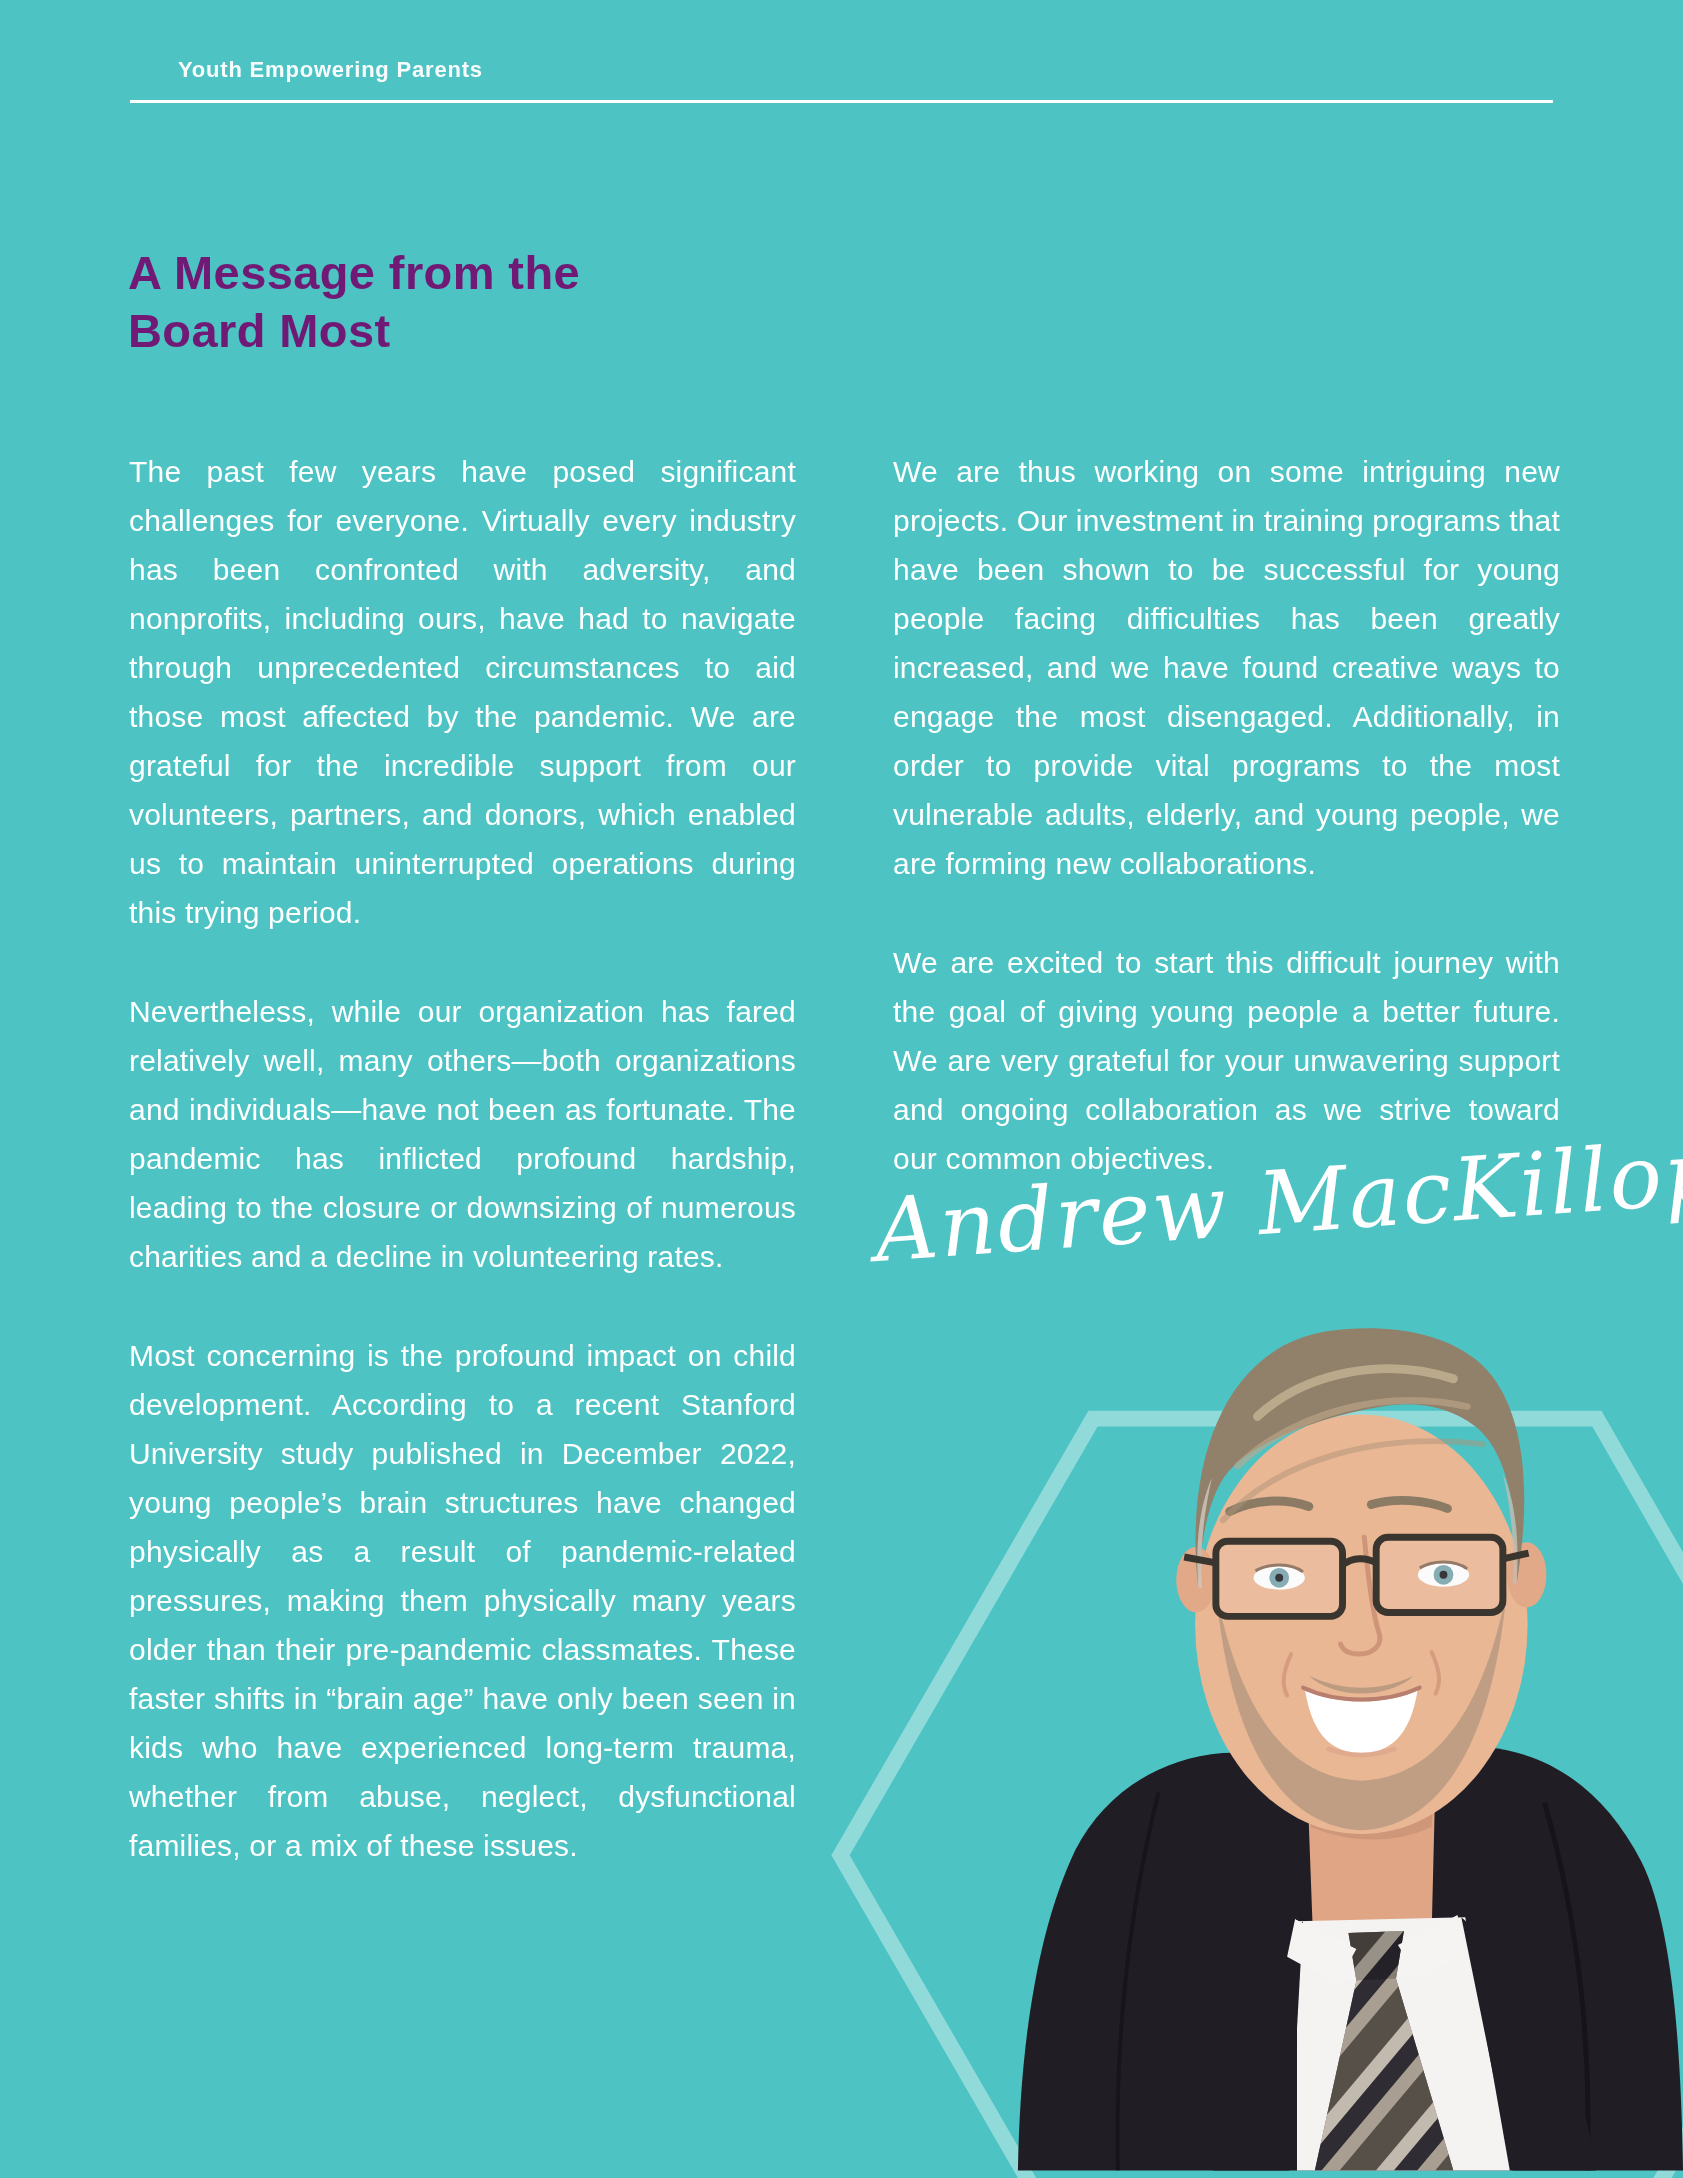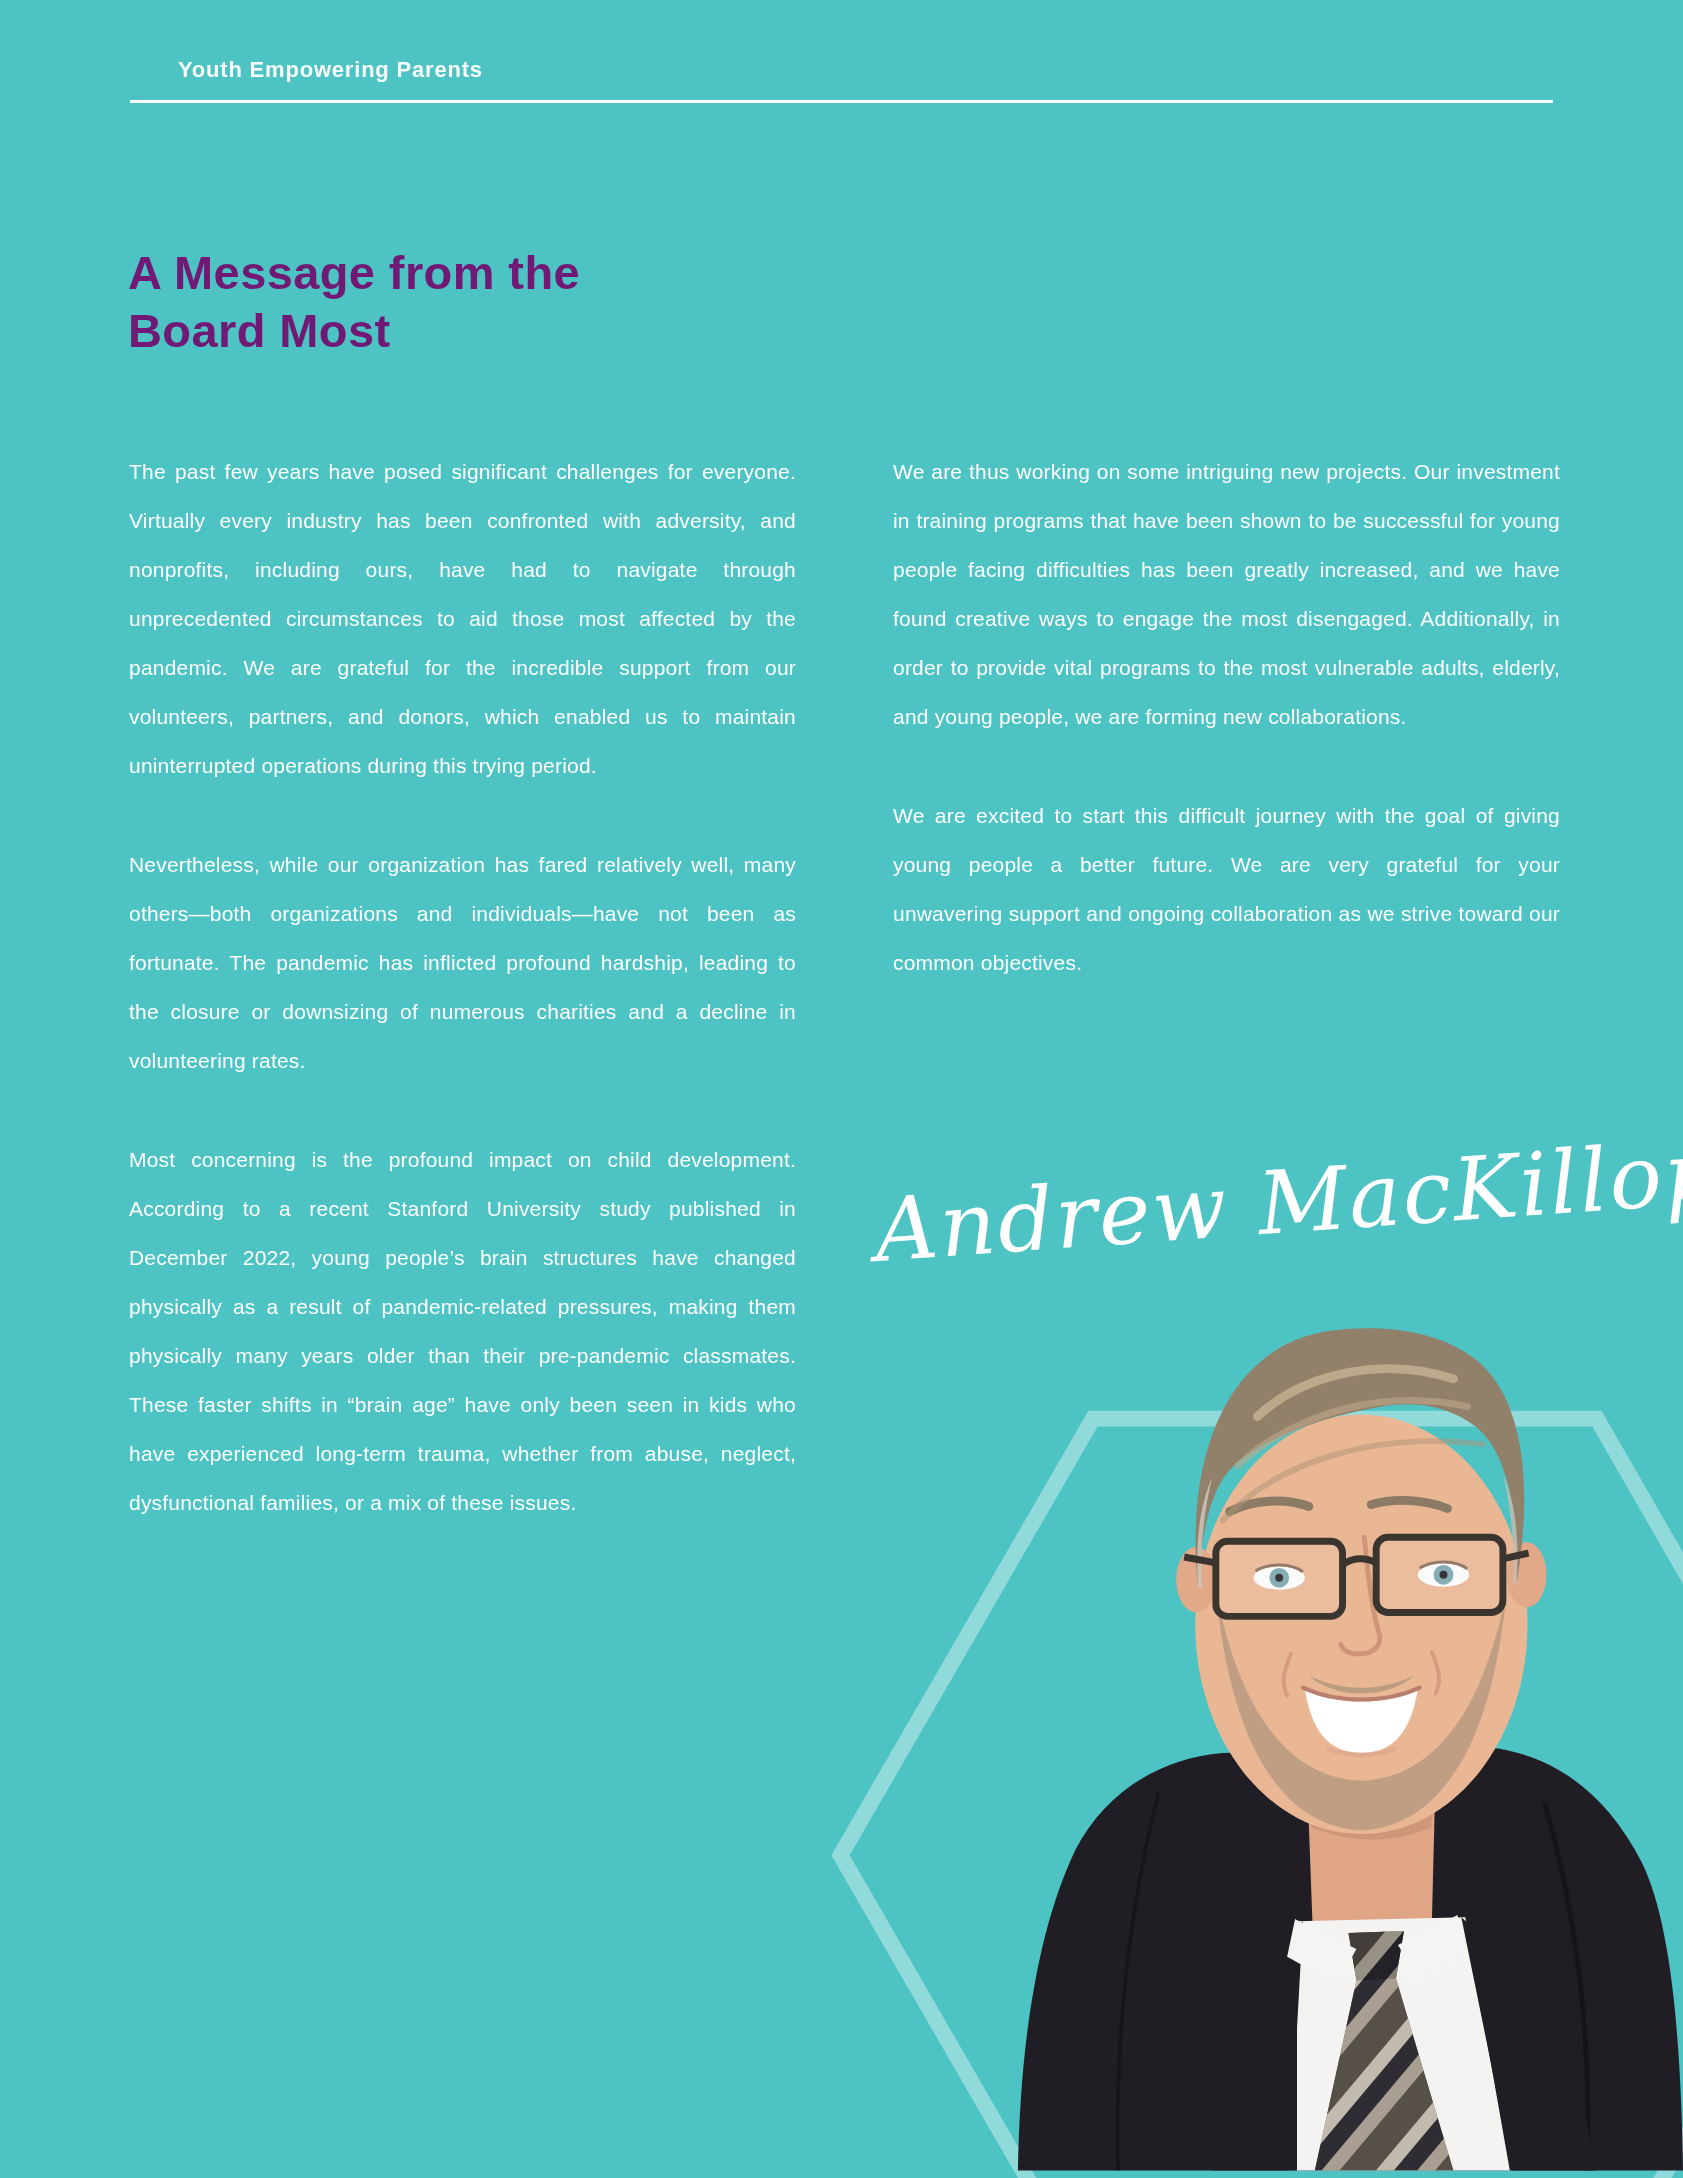--- a/index.html
+++ b/index.html
@@ -44,21 +44,21 @@
   }
   .col {
     position: absolute;
     top: 447px;
     width: 667px;
   }
   .col-left  { left: 129px; }
   .col-right { left: 873px; margin-left: 20px; }
   .col p {
     margin: 0 0 50px 0;
-    font-size: 21px;
+    font-size: 30px;
     line-height: 49px;
     text-align: justify;
     letter-spacing: 0.2px;
     color: #ffffff;
   }
   .col p.closing {
     text-align: left;
     margin-top: 12px;
     margin-bottom: 0;
   }

